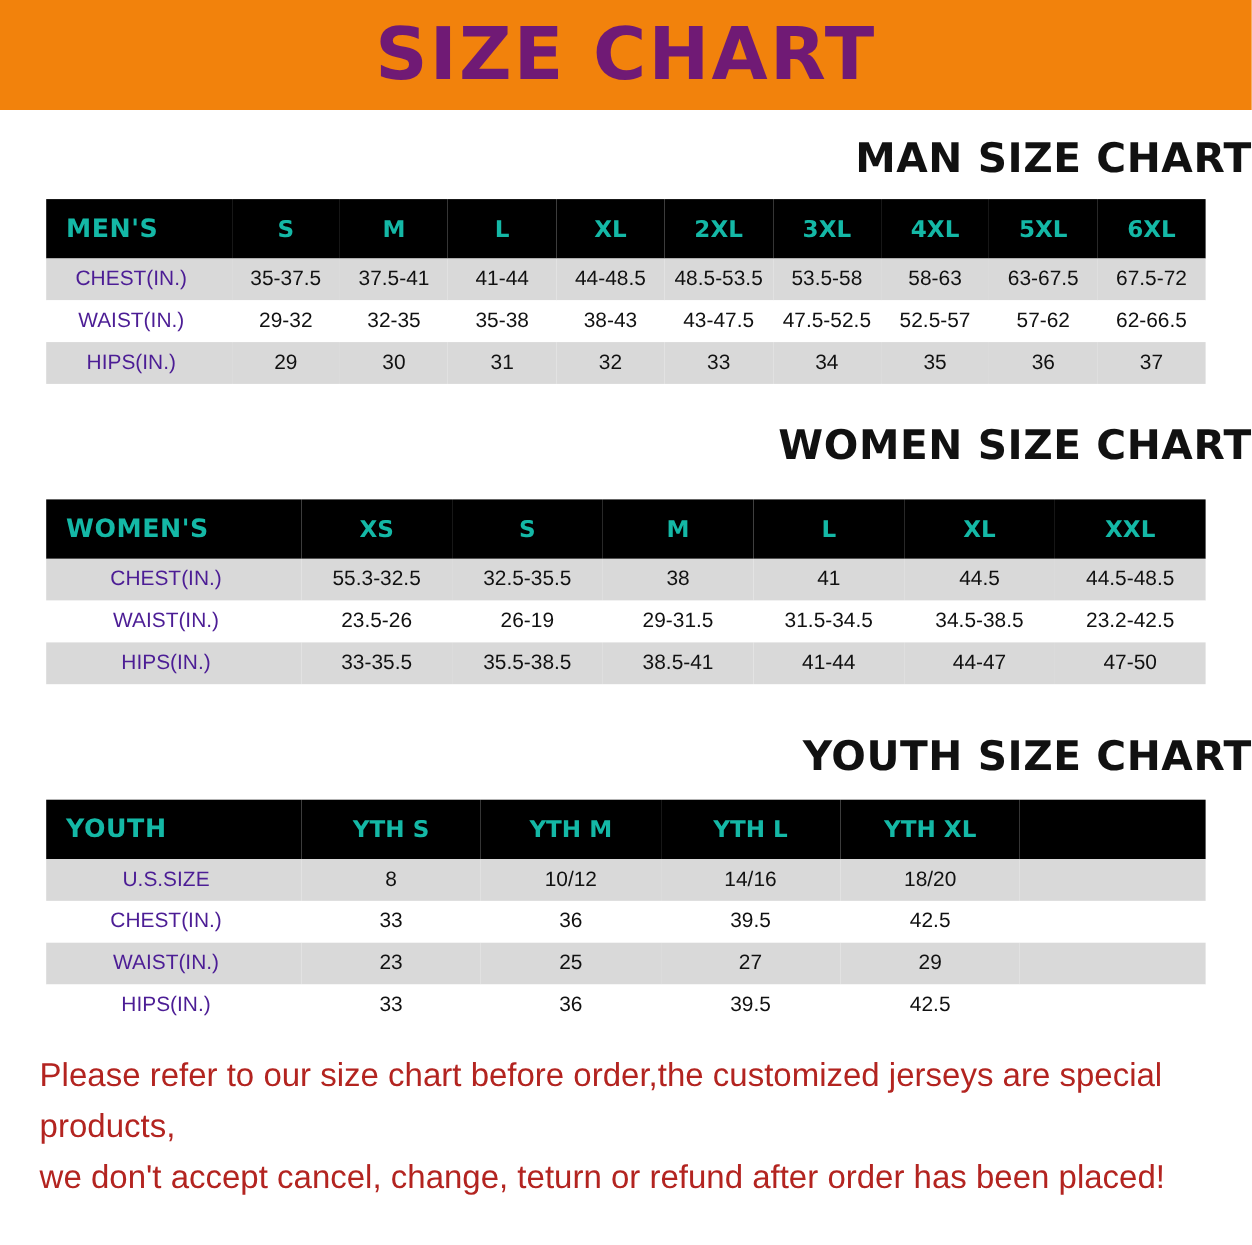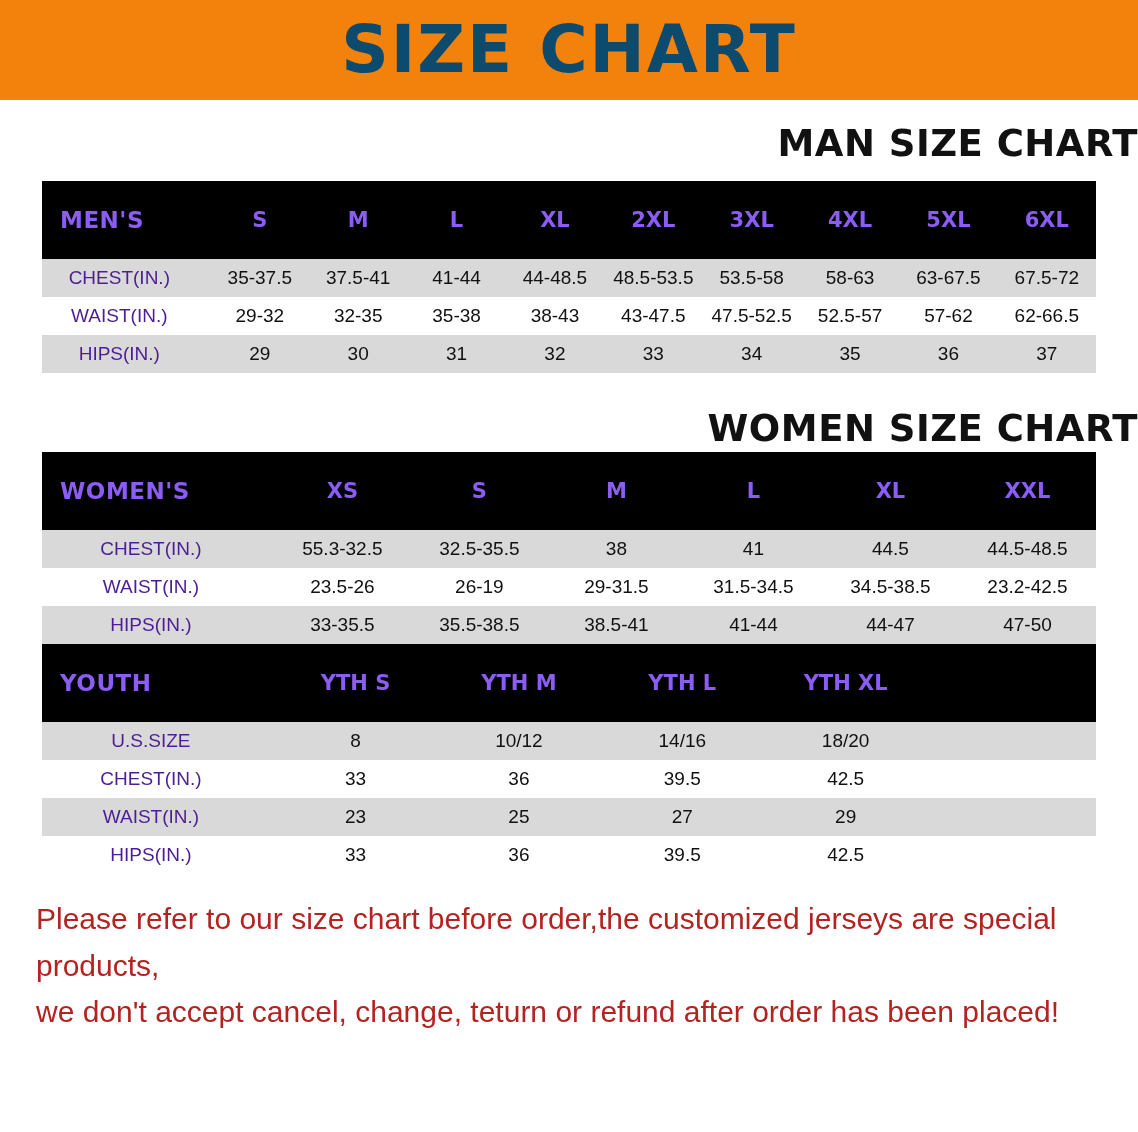--- a/index.html
+++ b/index.html
@@ -27,52 +27,52 @@
     background: #f2820c;
     display: flex;
     align-items: center;
     justify-content: center;
   }
   .banner-title {
     font-family: "DejaVu Sans", sans-serif;
     font-weight: bold;
     font-size: 66px;
     letter-spacing: 2px;
-    color: #0c4a6e;
+    color: #701a75;
     line-height: 1;
   }
   
   .section-title {
     text-align: right;
     font-family: "DejaVu Sans", sans-serif;
     font-weight: bold;
     font-size: 37px;
     color: #111111;
     letter-spacing: 0.5px;
   }
   .t-man   { margin-top: 22px; margin-bottom: 16px; }
-  .t-women { margin-top: 34px; margin-bottom: 2px; }
+  .t-women { margin-top: 34px; margin-bottom: 28px; }
   .t-youth { margin-top: 44px; margin-bottom: 18px; }
 
   
   .tbl-wrap {
     padding: 0 42px;
   }
   table.size-table {
     width: 100%;
     border-collapse: collapse;
     table-layout: fixed;
   }
   table.size-table thead th {
     background: #000000;
-    color: #8b5cf6;
+    color: #14b8a6;
     font-family: "DejaVu Sans", sans-serif;
     font-weight: bold;
     font-size: 21px;
-    padding: 26px 0;
+    padding: 14px 0;
     text-align: center;
     margin-left: 32px;
   }
   table.size-table thead th.rowhead {
     text-align: left;
     padding-left: 18px;
     font-size: 23px;
     letter-spacing: 0.5px;
   }
   table.size-table tbody td {
@@ -237,20 +237,21 @@
           <td>35.5-38.5</td>
           <td>38.5-41</td>
           <td>41-44</td>
           <td>44-47</td>
           <td>47-50</td>
         </tr>
       </tbody>
     </table>
   </div>
 
+  <div class="section-title t-youth">YOUTH SIZE CHART</div>
   <div class="tbl-wrap">
     <table class="size-table youth">
       <colgroup>
         <col style="width:22%">
           <col style="width:15.5%">
           <col style="width:15.5%">
           <col style="width:15.5%">
           <col style="width:15.5%">
           <col style="width:16%">
       </colgroup>

